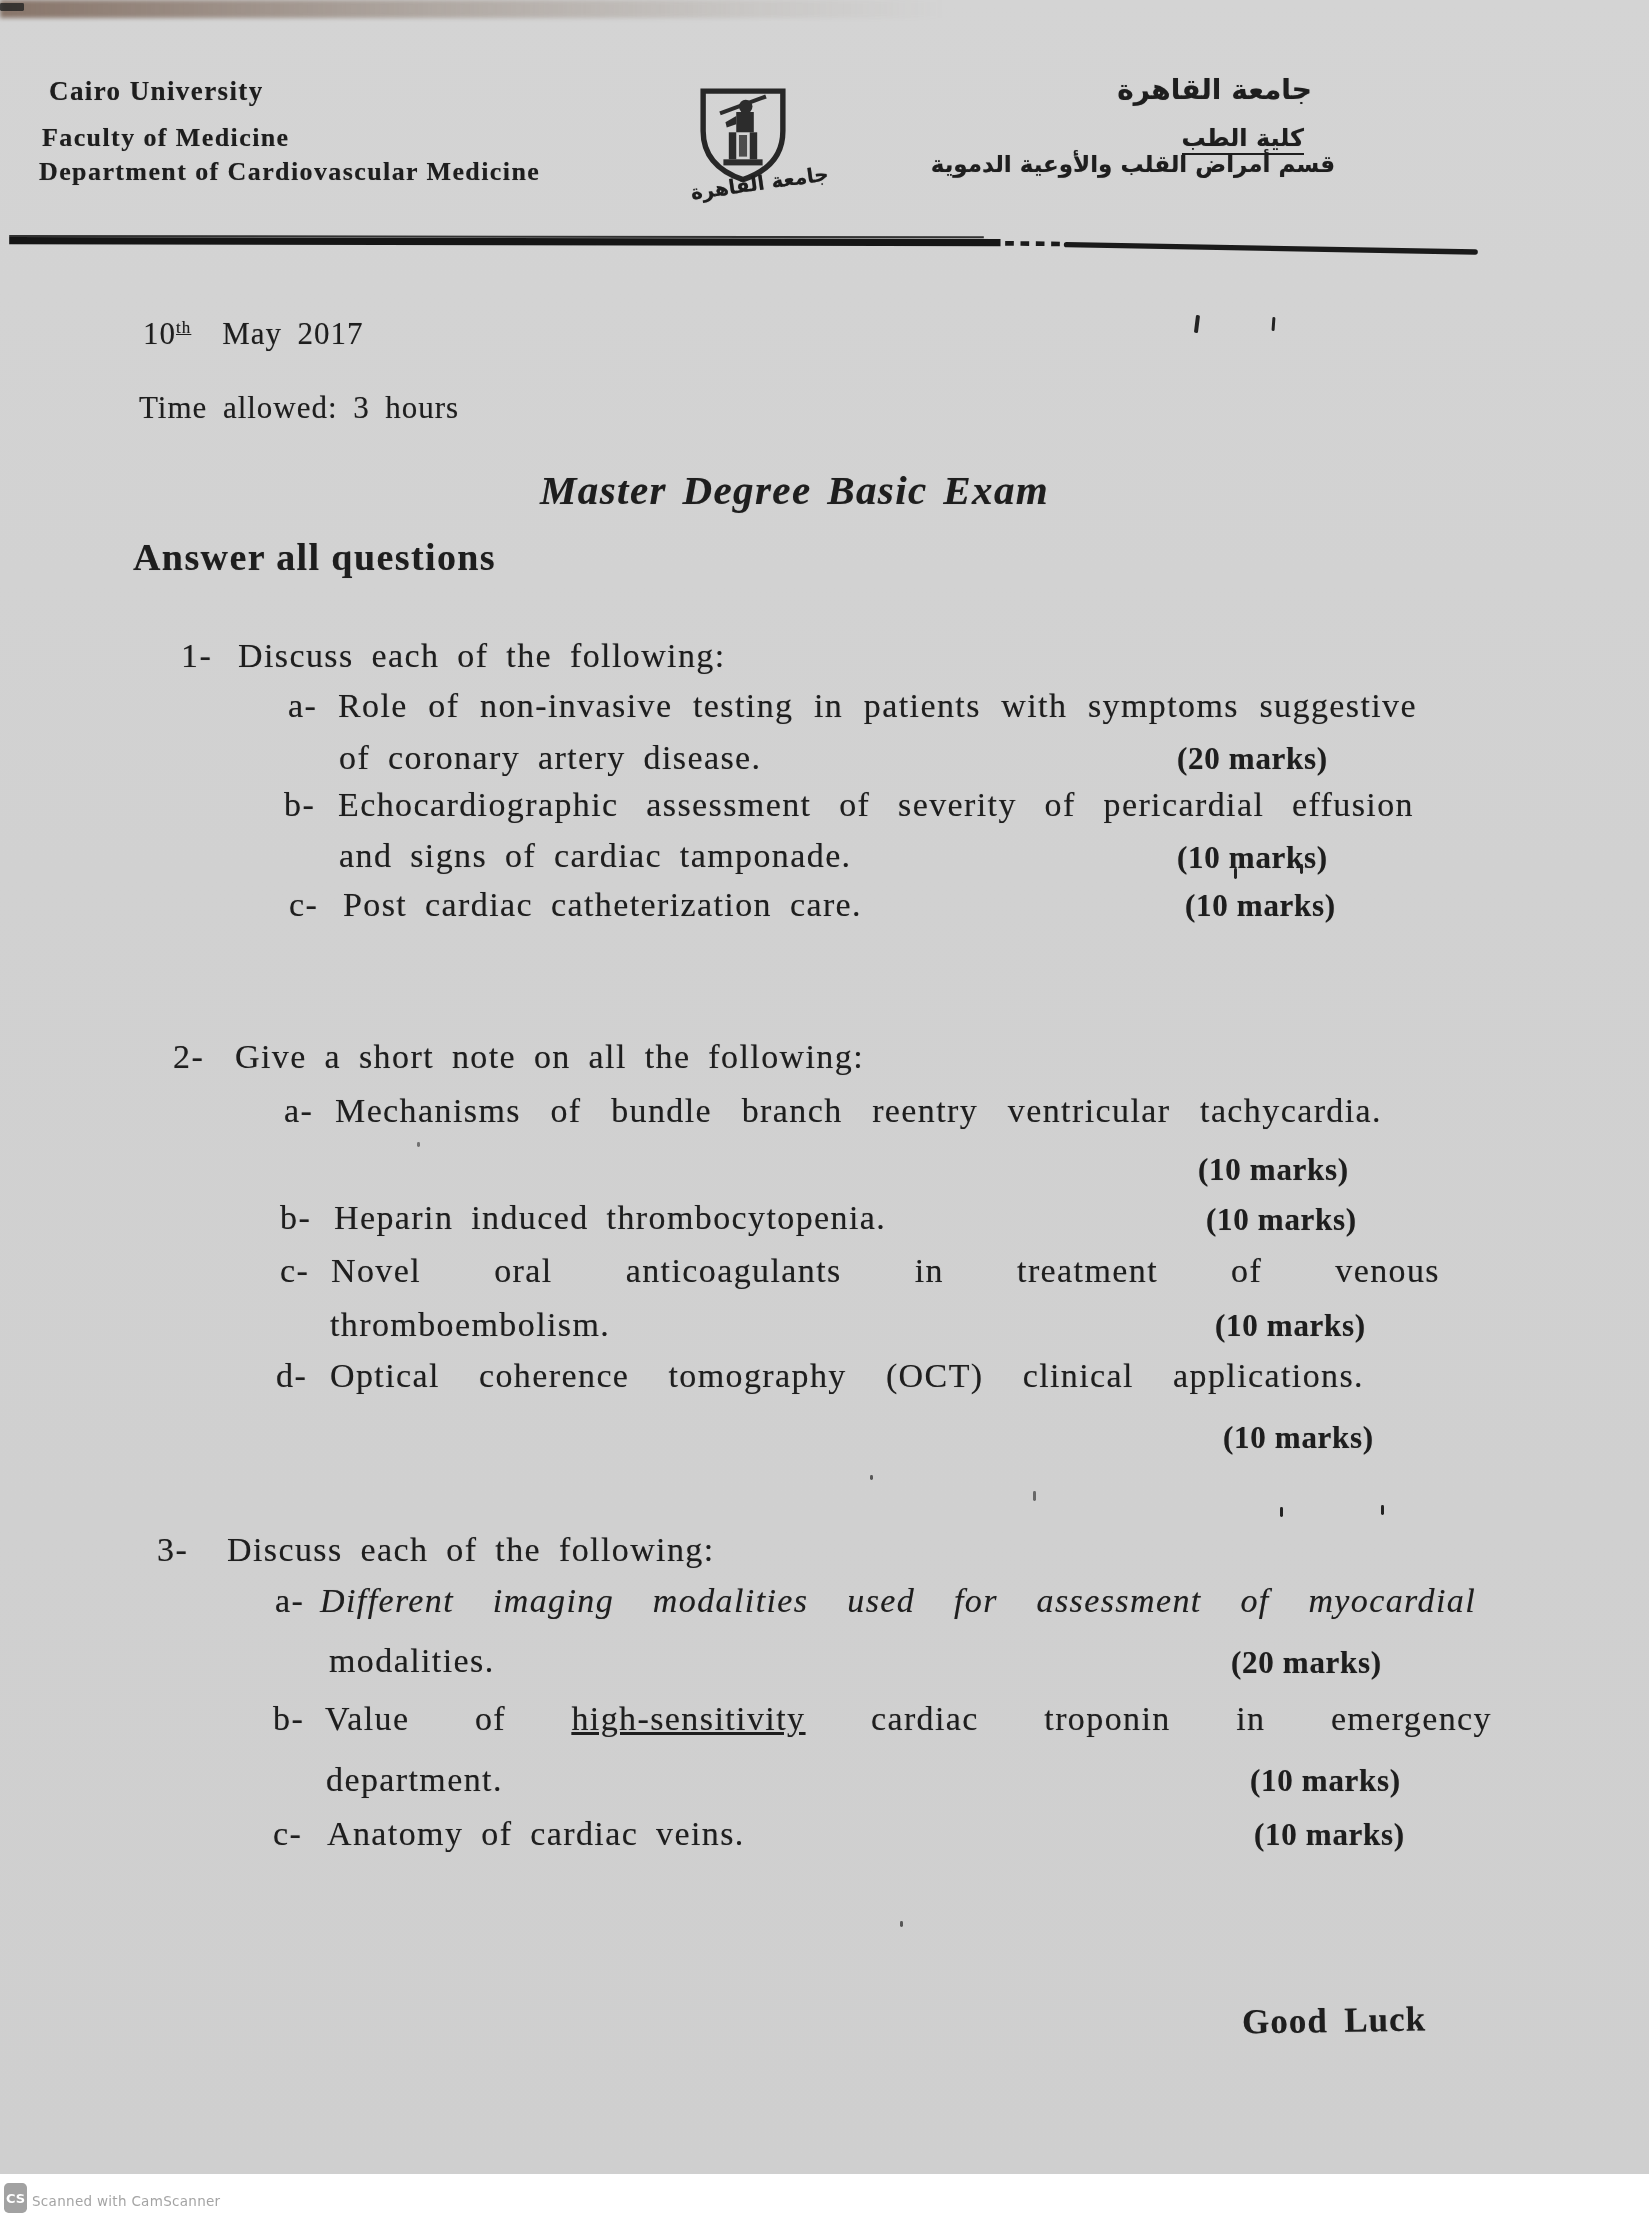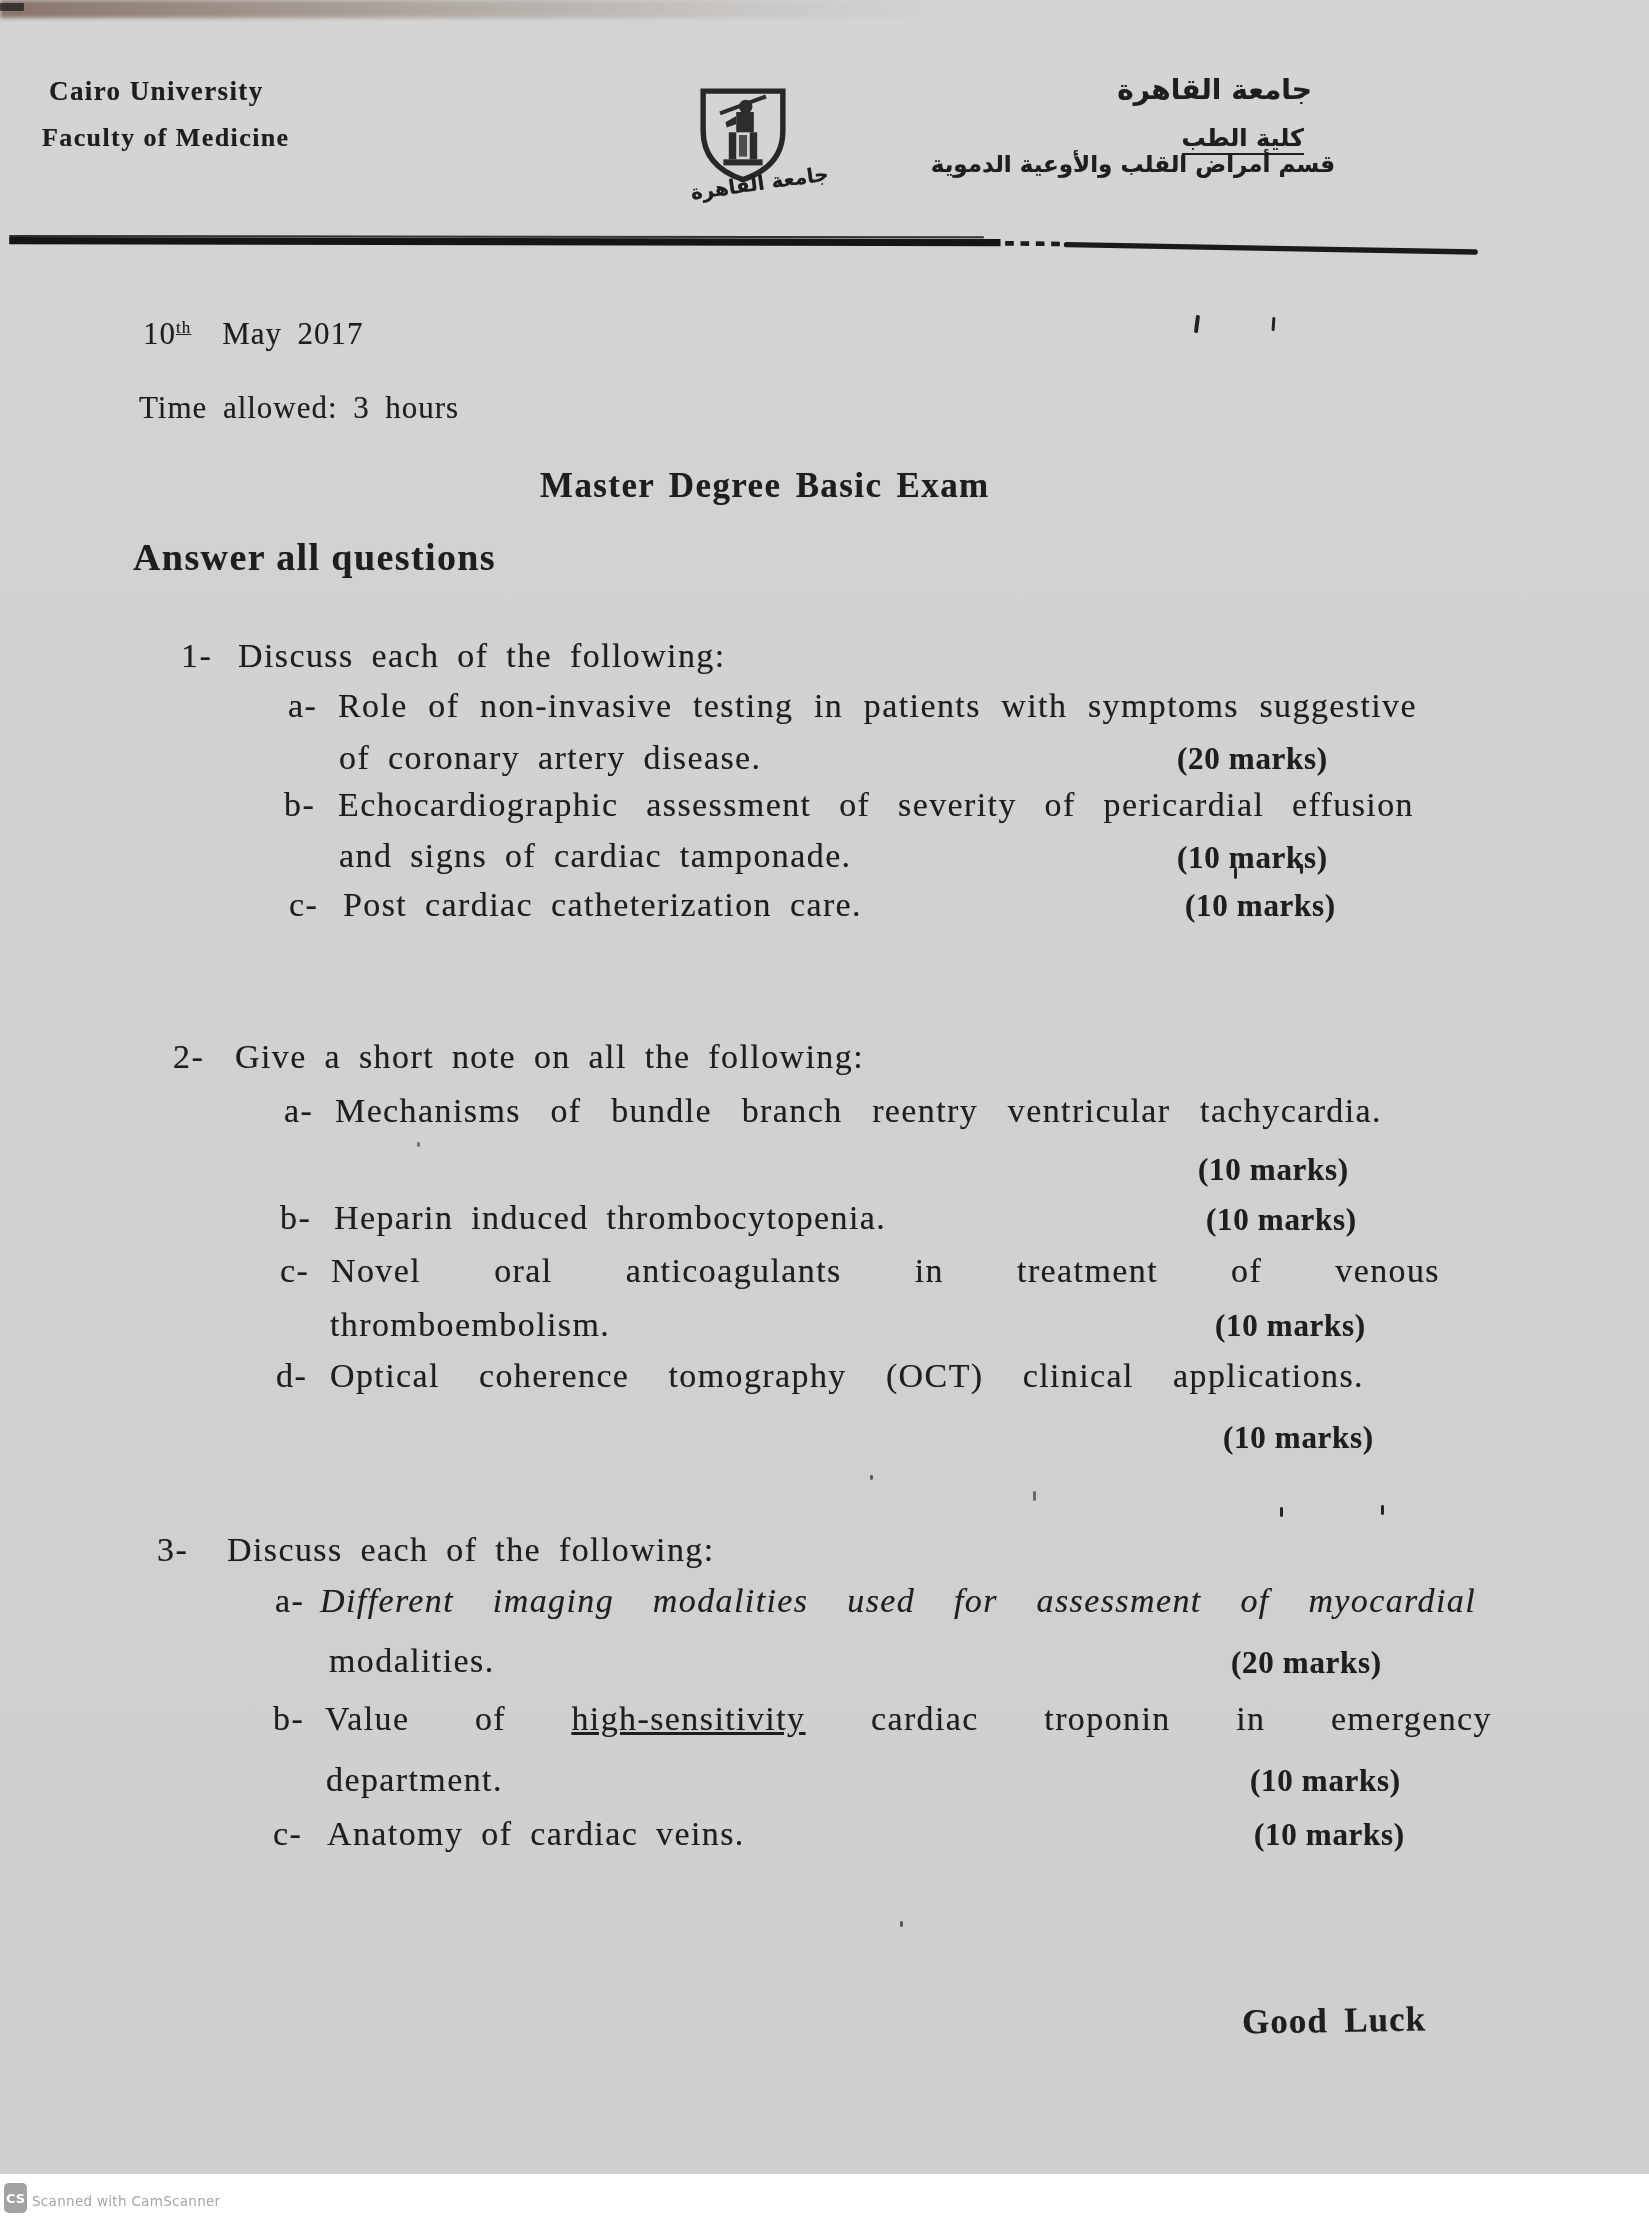--- a/index.html
+++ b/index.html
@@ -12,21 +12,21 @@
     background:linear-gradient(180deg,#d4d4d4 0%,#d1d1d1 40%,#cfcfcf 100%);
     overflow:hidden;
   }
   .abs{position:absolute;}
   .ink{color:#1e1e1e;text-shadow:0 0 0.7px rgba(25,25,25,.45);}
   .b{font-weight:bold;}
   .hdr{font-size:26px;letter-spacing:1.4px;white-space:nowrap;font-family:Liberation Serif, serif;}
   .ar{font-family:"DejaVu Sans",sans-serif;direction:rtl;white-space:nowrap;}
   .meta-line{font-size:31px;letter-spacing:1px;word-spacing:6.8px;white-space:nowrap;}
   .date sup{font-size:0.55em;text-decoration:underline;}
-  .title{font-size:35px;letter-spacing:1.4px;word-spacing:4px;white-space:nowrap;}
+  .title{font-size:41px;letter-spacing:1.4px;word-spacing:4px;white-space:nowrap;font-style:italic;}
   .instruction{font-size:38px;letter-spacing:1.4px;white-space:nowrap;}
   .q{font-size:34px;letter-spacing:1.4px;word-spacing:8px;}
   .nowrap{white-space:nowrap;}
   .jtxt{text-align:justify;text-align-last:justify;white-space:normal;line-height:1.1;}
   .marks{font-size:31px;font-weight:bold;letter-spacing:0.7px;white-space:nowrap;}
   .goodluck{font-size:35px;letter-spacing:1px;word-spacing:6.8px;white-space:nowrap;transform:rotate(-1deg);}
   .underline{text-decoration:underline;}
   .artifact{position:absolute;background:#232323;border-radius:1.4px;}
   .edge-smudge{
     position:absolute;left:0;top:0;width:945px;height:17.6px;
@@ -46,20 +46,21 @@
 </style>
 </head>
 <body>
 
 <div class="scan">
 
   <div class="edge-smudge"></div>
 
   <div class="abs ink b hdr" style="left:49px;top:76px;font-size:27px;">Cairo University</div>
   <div class="abs ink b hdr" style="left:42px;top:123px;">Faculty of Medicine</div>
+  <div class="abs ink b hdr" style="left:39px;top:157px;">Department of Cardiovascular Medicine</div>
 
   <div class="abs ink b ar" style="right:338px;top:73px;font-size:28px;">جامعة القاهرة</div>
   <div class="abs ink b ar" style="right:346px;top:124px;font-size:24px;border-bottom:2px solid #1e1e1e;padding-bottom:0.7px;">كلية الطب</div>
   <div class="abs ink ar" style="right:315px;top:151px;font-size:23px;font-weight:600;">قسم أمراض القلب والأوعية الدموية</div>
 
   <svg class="abs" style="left:697px;top:85px;" width="92" height="100" viewBox="0 0 136 148">
     <path d="M9,9 H127 V68 Q127,120 68,140 Q9,120 9,68 Z" fill="none" stroke="#272727" stroke-width="8"></path>
     <path d="M34,42 L102,17" stroke="#2c2c2c" stroke-width="6" fill="none"></path>
     <circle cx="72" cy="32" r="10" fill="#2c2c2c"></circle>
     <path d="M58,40 h26 v30 h-26 z" fill="#2c2c2c"></path>

